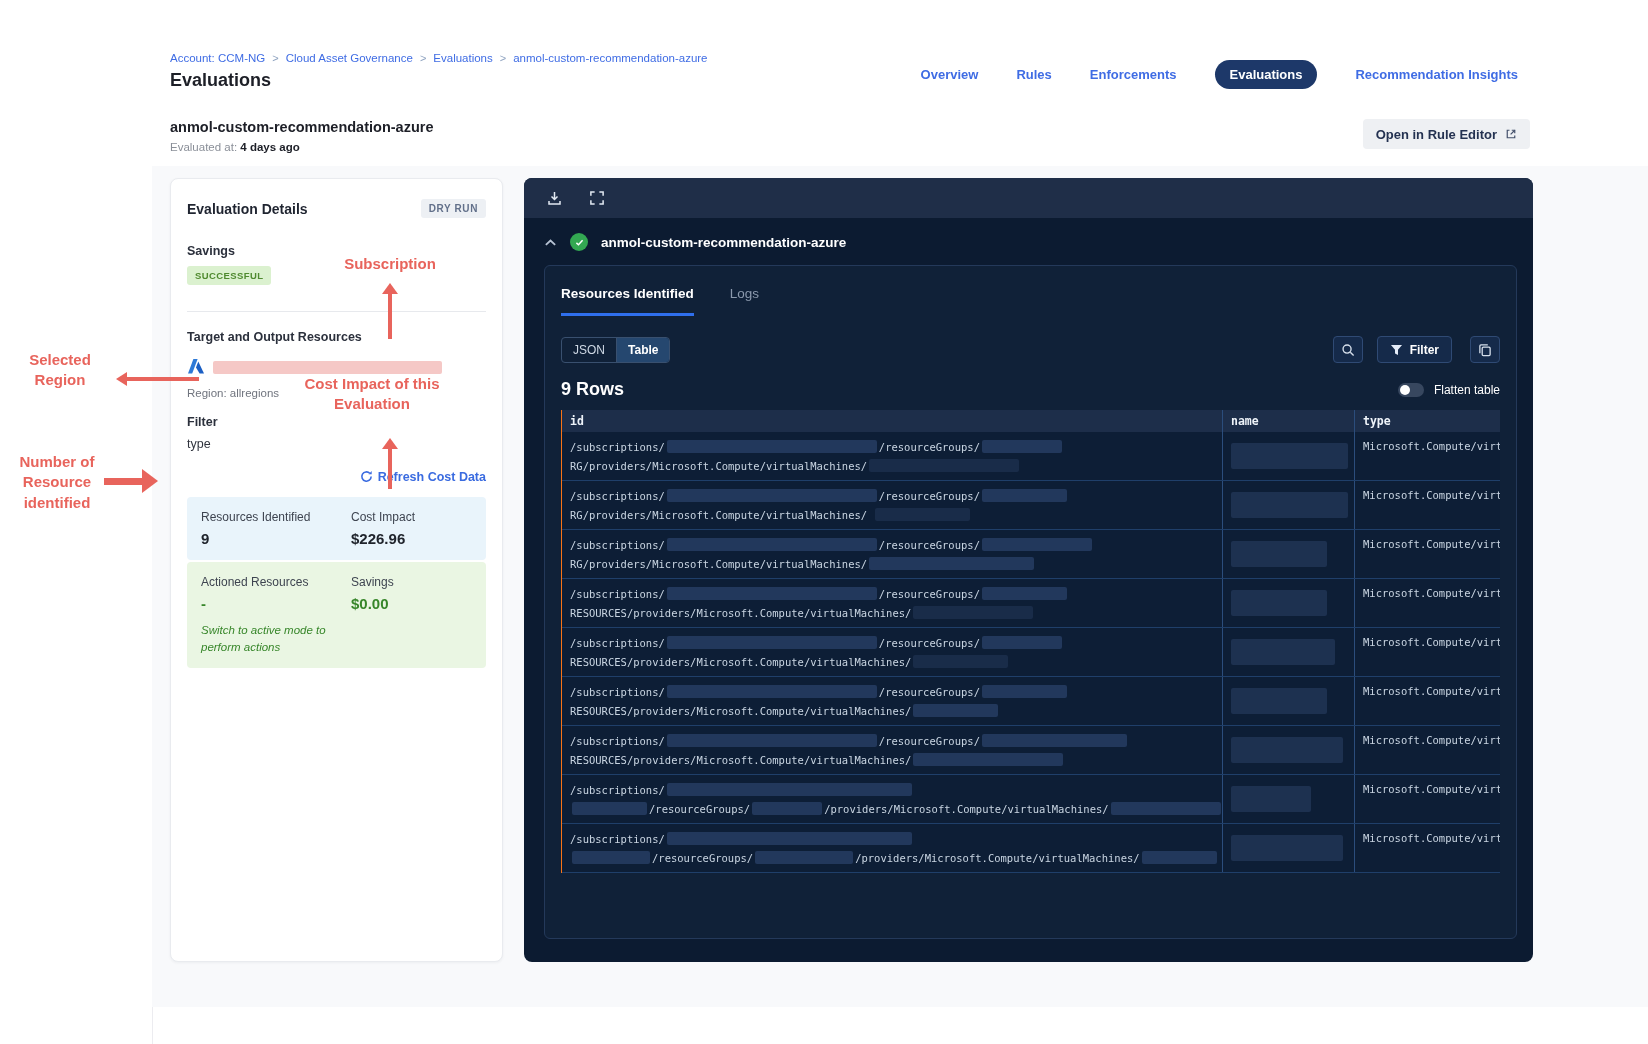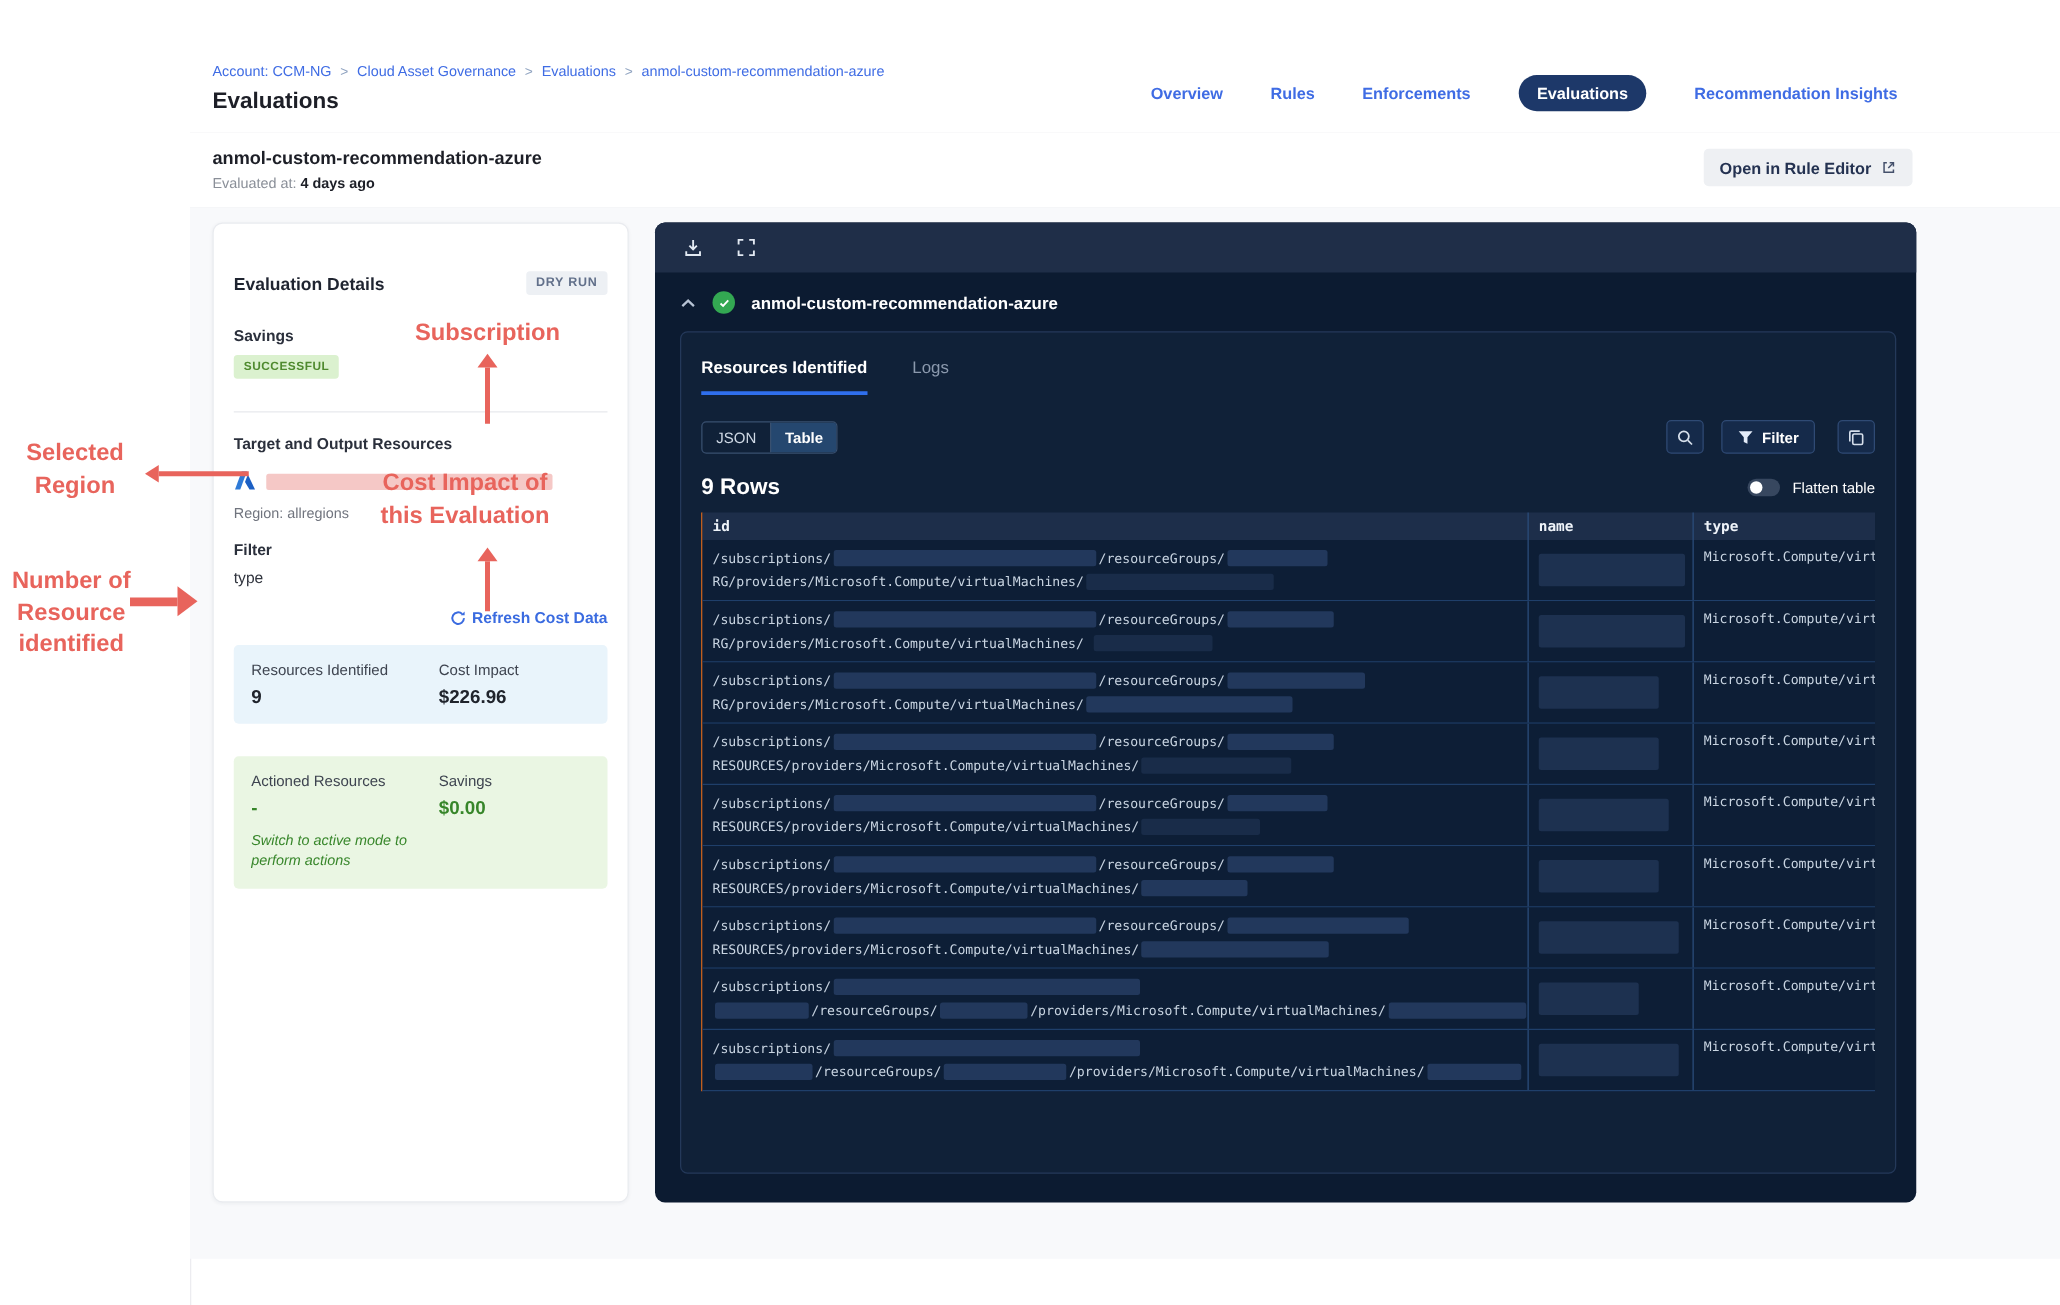--- a/index.html
+++ b/index.html
@@ -25,41 +25,41 @@
   .rule-btn{position:absolute;right:118px;top:13px;height:30px;background:#eef0f3;border:none;border-radius:4px;
             padding:0 13px;font-size:13px;font-weight:bold;color:#243251;display:flex;align-items:center;gap:8px;
             font-family:"Liberation Sans",sans-serif;cursor:pointer;}
 
   
   .content{position:absolute;left:152px;top:166px;right:0;height:841px;background:#f8f9fb;}
 
   
   .card{position:absolute;left:18px;top:12px;width:333px;height:784px;background:#fff;border:1px solid #e9ebef;
         border-radius:8px;box-shadow:0 1px 3px rgba(20,30,60,.05);padding:16px;box-sizing:border-box;}
-  .card-head{display:flex;justify-content:space-between;align-items:center;margin-top:22px;}
+  .card-head{display:flex;justify-content:space-between;align-items:center;margin-top:4px;}
   .card-title{font-size:14px;font-weight:bold;color:#1f2430;}
   .dryrun{background:#edf0f4;color:#62708a;font-size:10px;font-weight:bold;letter-spacing:.6px;
           padding:4px 8px;border-radius:3px;}
   .lbl{font-size:12.5px;font-weight:bold;color:#2b303c;}
   .status-lbl{margin-top:26px;}
   .succ{display:inline-block;margin-top:8px;background:#dbf1cf;color:#4f8a2f;font-size:9.5px;font-weight:bold;
         letter-spacing:.4px;padding:4px 8px;border-radius:3px;}
   .card hr{border:none;border-top:1px solid #e7e9ed;margin:26px 0 0 0;}
   .target-lbl{margin-top:18px;}
   .az-row{margin-top:15px;display:flex;align-items:center;gap:8px;}
   .pink-bar{height:13px;width:229px;background:#f5c8c6;border-radius:2px;}
   .region{margin-top:12px;font-size:11.5px;color:#70747e;}
   .action-lbl{margin-top:16px;}
   .action-val{margin-top:8px;font-size:12.5px;color:#30343e;}
   .refresh-row{margin-top:18px;text-align:right;}
   .refresh-link{color:#3a6be0;font-size:12.5px;font-weight:bold;text-decoration:none;display:inline-flex;
                 align-items:center;gap:5px;cursor:pointer;}
   .ibox{margin-top:10px;border-radius:4px;padding:13px 14px;display:grid;grid-template-columns:150px 1fr;row-gap:6px;}
   .ibox.blue{background:#e9f4fb;}
-  .ibox.green{background:#eaf6e3;margin-top:26px;}
+  .ibox.green{background:#eaf6e3;margin-top:2px;}
   .ibox .blbl{font-size:12px;color:#3e4450;}
   .ibox .bval{font-size:15px;font-weight:bold;color:#20242c;}
   .ibox .gval{color:#37862a;}
   .gnote{grid-column:1 / span 2;font-size:11.5px;font-style:italic;color:#37862a;line-height:1.45;margin-top:4px;width:150px;}
 
   
   .panel{position:absolute;left:372px;top:12px;width:1009px;height:784px;background:#0c1b31;border-radius:8px;box-sizing:border-box;}
   .ptoolbar{height:40px;background:#1f2e48;border-radius:8px 8px 0 0;display:flex;align-items:center;padding-left:22px;gap:26px;}
   .icon-btn{background:none;border:none;padding:0;cursor:pointer;display:flex;align-items:center;}
   .ptitle-row{margin:13px 0 0 20px;display:flex;align-items:center;gap:13px;height:22px;}
@@ -99,21 +99,21 @@
   .tc.c2,.tc.c3{border-left:1px solid #2b4d7c;}
   .idcell{padding:5px 8px;}
   .idline{display:flex;align-items:center;height:19px;font-size:10.5px;color:#c9d5e2;white-space:pre;}
   .redact{display:inline-block;height:13px;background:#22385c;border-radius:2px;margin:0 2px;flex:0 0 auto;}
   .redact.dim{background:#192c49;}
   .namecell{display:flex;align-items:center;padding-left:8px;}
   .namebar{height:26px;background:#1d3150;border-radius:2px;}
   .typecell{padding:8px;font-size:10.5px;color:#c9d5e2;white-space:nowrap;overflow:hidden;}
 
   
-  .ann{position:absolute;color:#e8645c;font-weight:bold;font-size:19px;line-height:1.35;text-align:center;z-index:30;}
+  .ann{position:absolute;color:#e8645c;font-weight:bold;font-size:15px;line-height:1.35;text-align:center;z-index:30;}
   .v-arrow{position:absolute;z-index:30;display:flex;flex-direction:column;align-items:center;width:18px;}
   .v-arrow .head{width:0;height:0;border-left:8px solid transparent;border-right:8px solid transparent;
                  border-bottom:11px solid #e8645c;}
   .v-arrow .shaft{width:4px;background:#e8645c;}
   .h-arrow-l{position:absolute;z-index:30;display:flex;align-items:center;}
   .h-arrow-l .head{width:0;height:0;border-top:7px solid transparent;border-bottom:7px solid transparent;
                    border-right:11px solid #e8645c;}
   .h-arrow-l .shaft{height:4px;width:72px;background:#e8645c;}
   .h-arrow-r{position:absolute;z-index:30;display:flex;align-items:center;}
   .h-arrow-r .shaft{height:7px;width:38px;background:#e8645c;}

